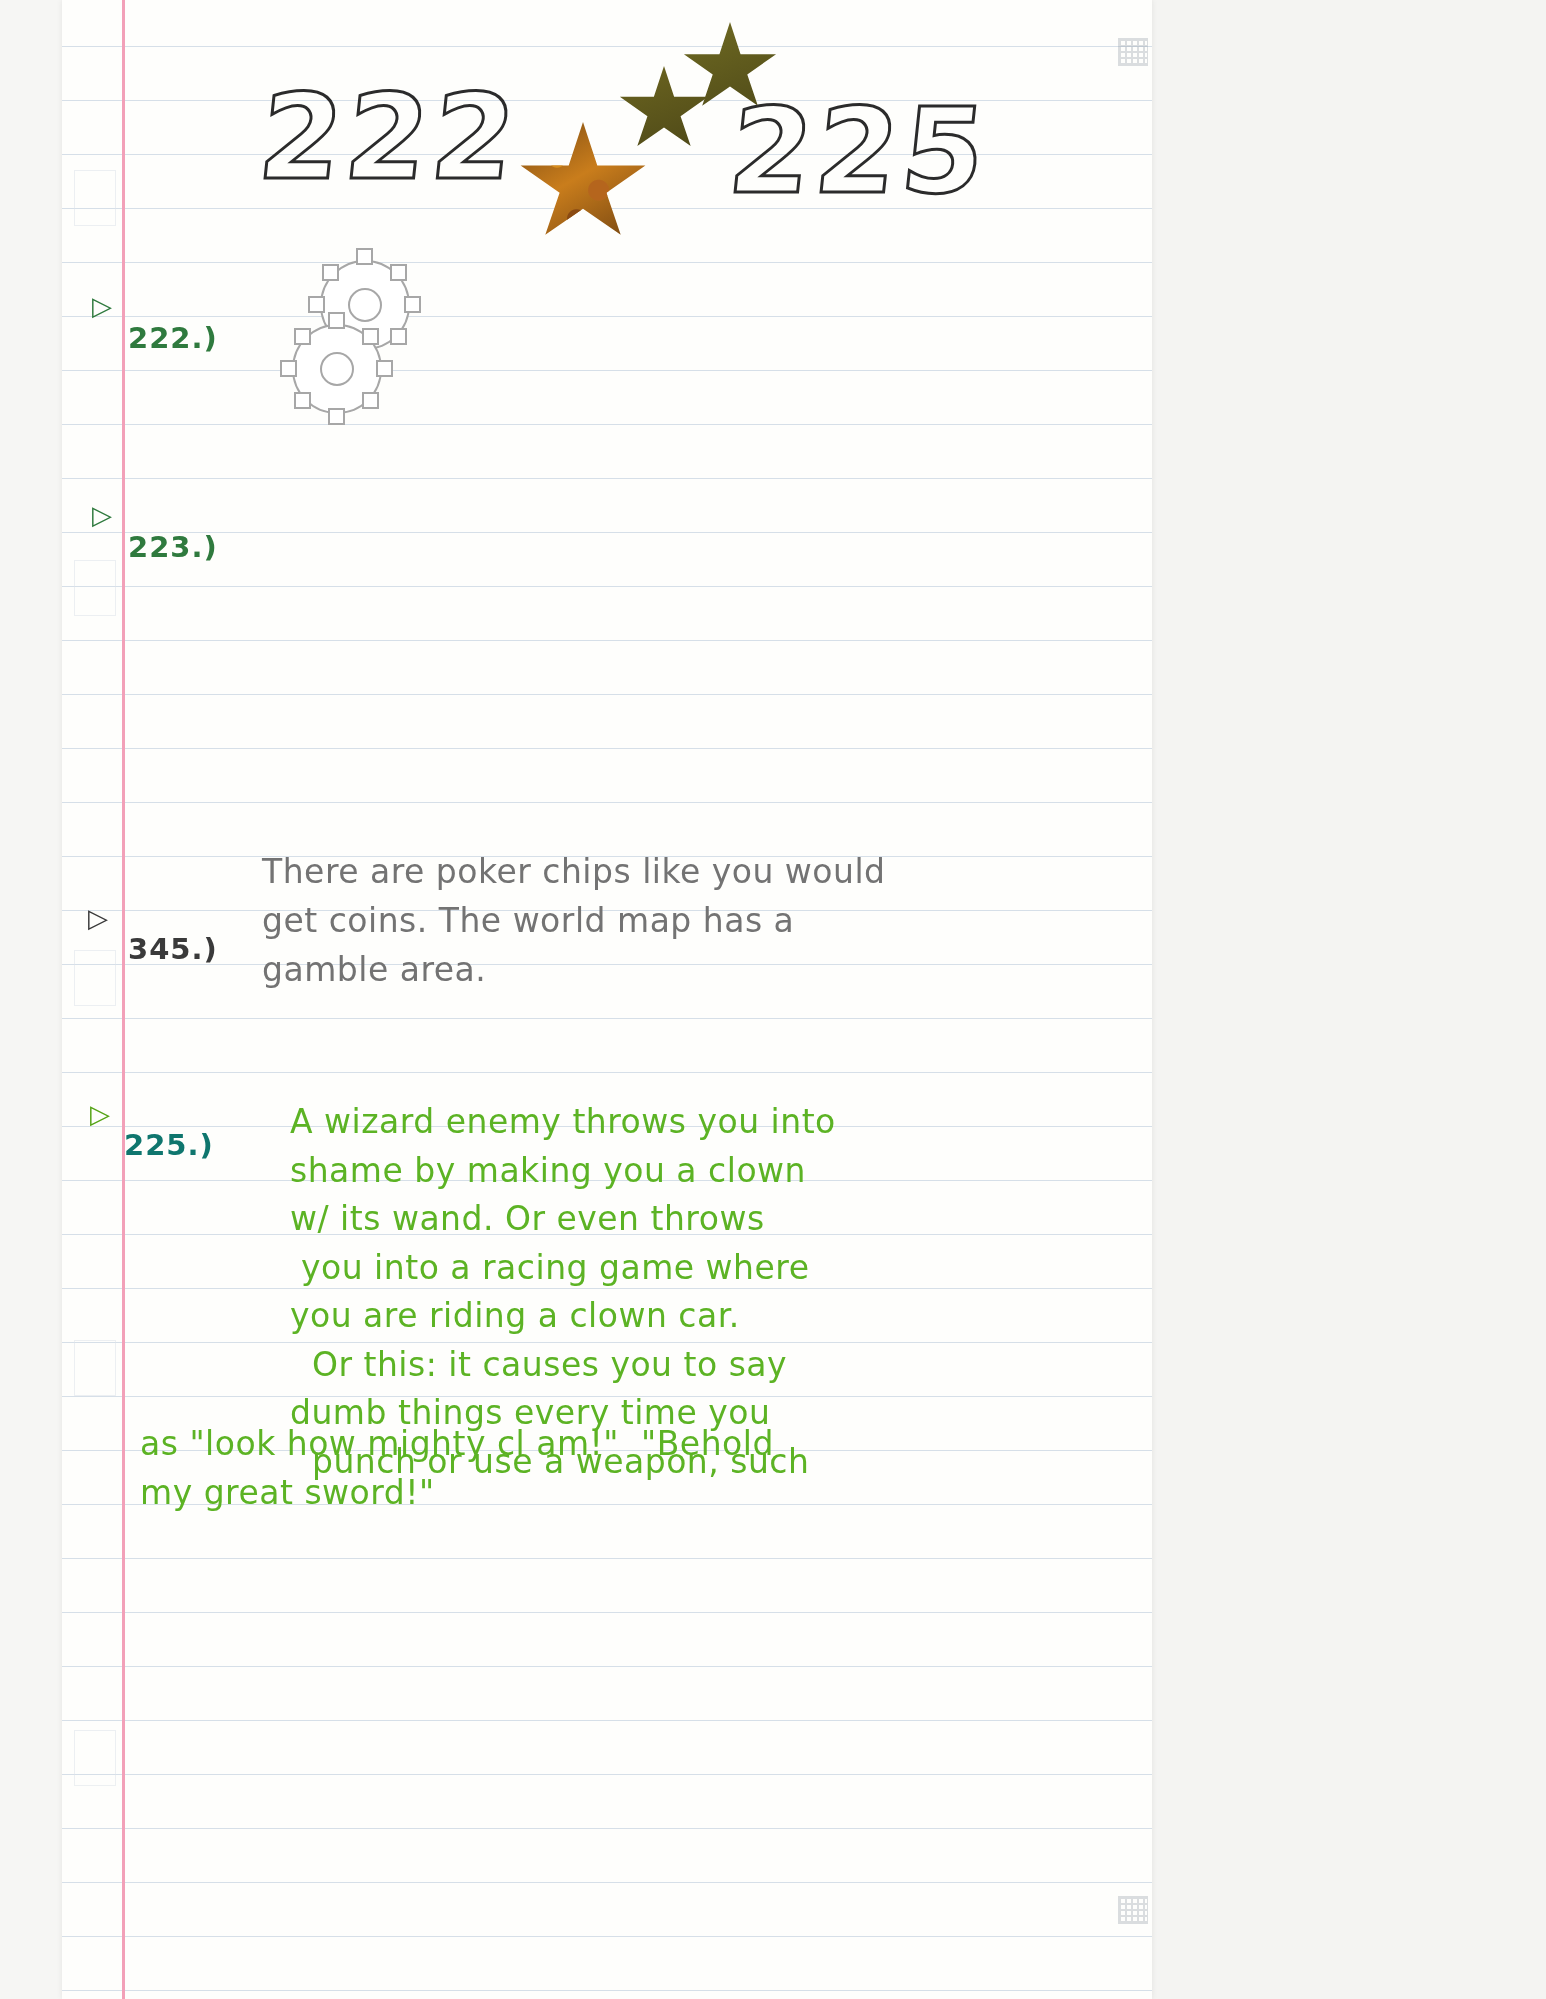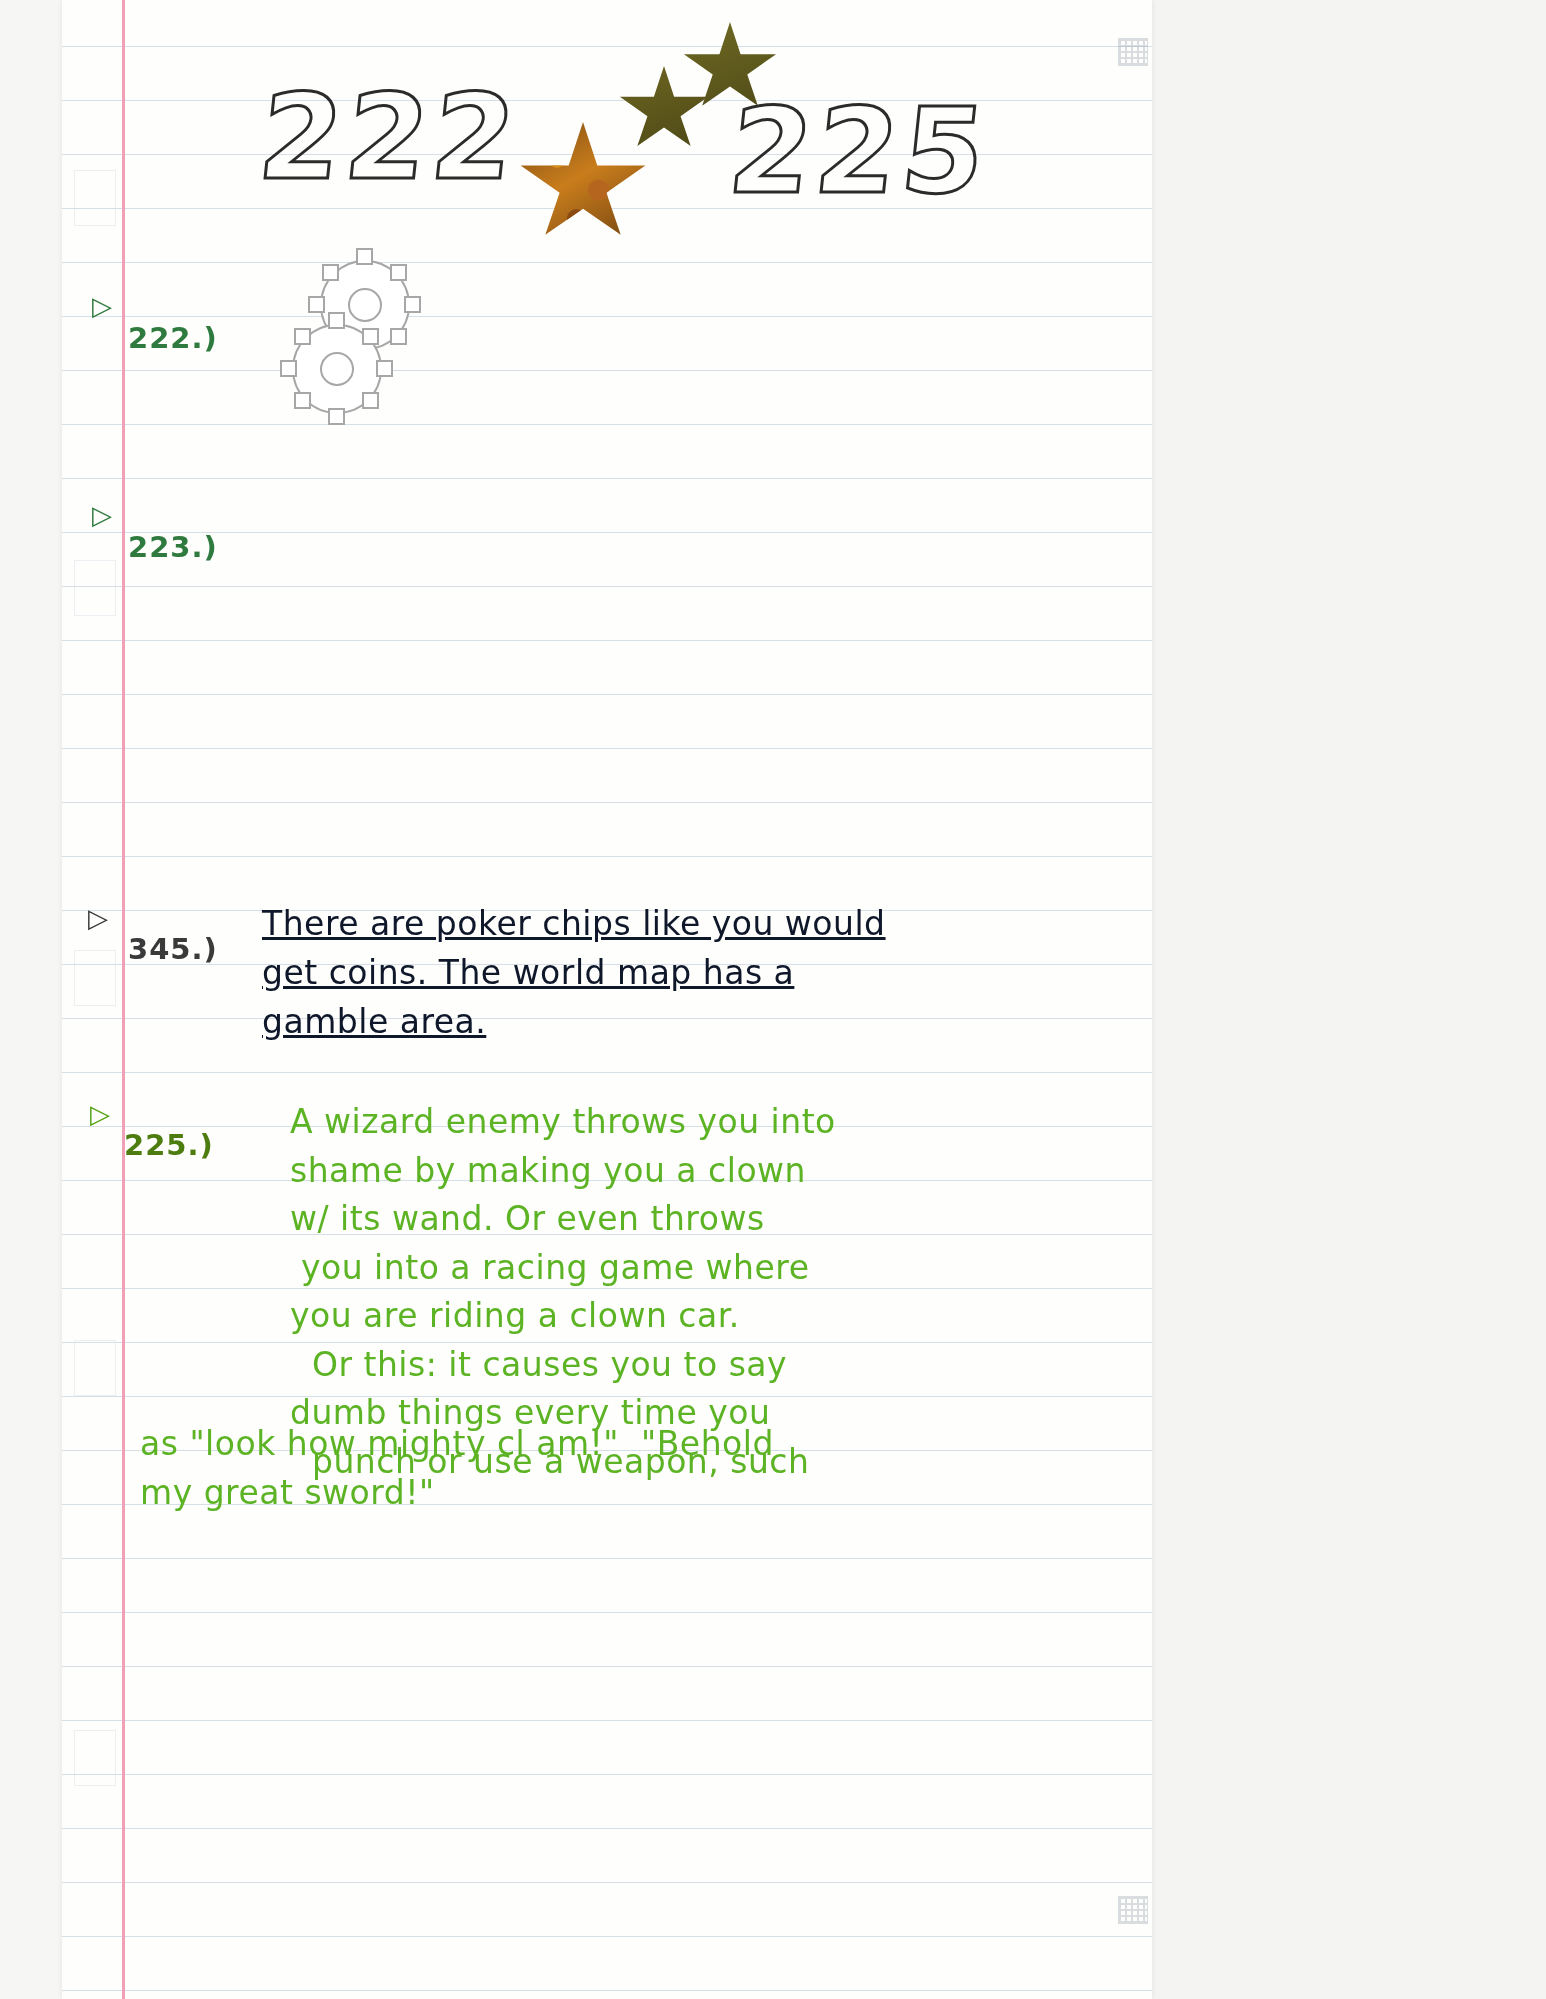--- a/index.html
+++ b/index.html
@@ -196,27 +196,27 @@
   #e223-num { left: 128px; top: 494px; color: #2f7a3e; }
   #e223-text {
     left: 248px; top: 496px; width: 910px;
     color: #19b5a3; font-size: 33px; line-height: 1.42;
   }
 
   
   #e224-bullet { left: 88px; top: 900px; color: #3a3a3a; }
   #e224-num { left: 128px; top: 896px; color: #3a3a3a; }
   #e224-text {
-    left: 262px; top: 900px; width: 830px;
-    color: #0f172a; font-size: 33px; line-height: 1.48; text-decoration: underline;
+    left: 262px; top: 848px; width: 830px;
+    color: #737373; font-size: 33px; line-height: 1.48;
   }
 
   
   #e225-bullet { left: 90px; top: 1096px; color: #55a316; }
-  #e225-num { left: 124px; top: 1092px; color: #4d7c0f; }
+  #e225-num { left: 124px; top: 1092px; color: #0f766e; }
   #e225-text {
     left: 290px; top: 1098px; width: 800px;
     color: #5cb324; font-size: 33px; line-height: 1.47;
   }
   #e225-text2 {
     position: absolute;
     left: 140px; top: 1420px; width: 990px;
     color: #5cb324; font-size: 33px; line-height: 1.47;
   }
 </style>

